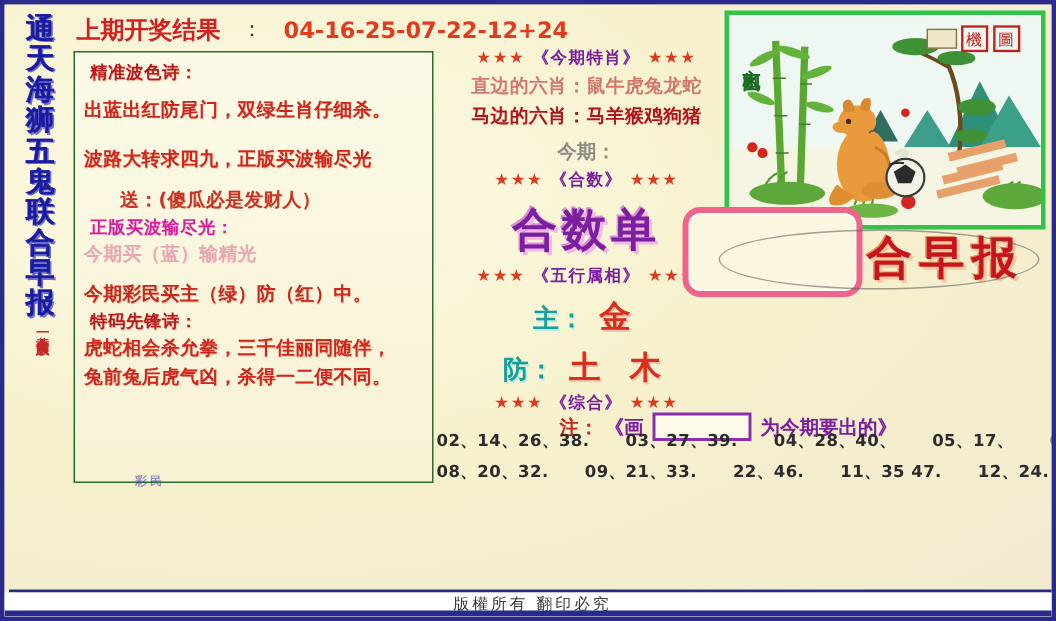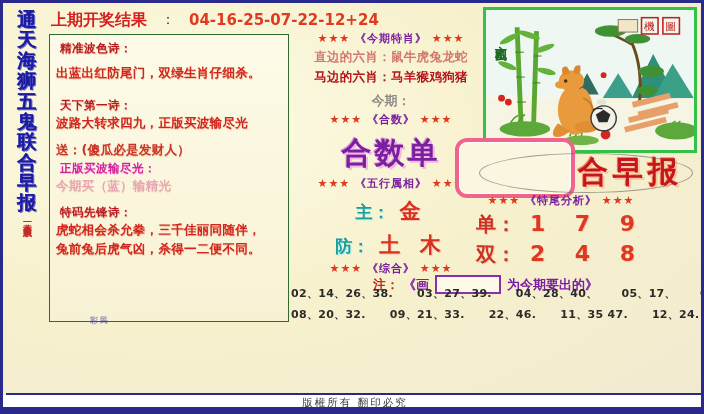--- a/index.html
+++ b/index.html
@@ -61,21 +61,21 @@
     text-shadow:0.5px 0.5px 0 #f0c0a0;
     margin:2px 0 1px 4px;letter-spacing:0.5px;
   }
   .poem-title.pink{color:#d6219a;text-shadow:0.5px 0.5px 0 #f6c7e6;}
   .poem-line{
     font-size:12.5px;font-weight:bold;color:#d0261d;
     margin:2px 0 2px 0;letter-spacing:0.3px;
     text-shadow:0.5px 0.5px 0 #f3c9a8;
   }
   .poem-line.faded{opacity:.42;color:#cf3a7a;}
-  .poem-line.soft{color:#c93427;}
+  .poem-line.soft{color:#c93427;margin-left:24px;}
   .poem-line.green-in{color:#c8281f;}
   .gap{height:12px;}
   .gap-sm{height:6px;}
   #watermark-strip{
     position:absolute;left:40px;bottom:2px;width:120px;height:11px;
     opacity:.5;
   }
   #wm-text{font-size:8px;font-weight:bold;color:#2828a8;letter-spacing:2px;}
 
   
@@ -225,27 +225,27 @@
     <span id="res-label">上期开奖结果</span>
     <span id="res-colon">：</span>
     <span id="res-nums">04-16-25-07-22-12+24</span>
   </div>
 
   <div id="artbox">
     <div class="poem-title">精准波色诗：</div>
     <div class="gap-sm"></div>
     <div class="poem-line">出蓝出红防尾门，双绿生肖仔细杀。</div>
     <div class="gap"></div>
-    <div class="poem-title">天下第一诗：</div>
     <div class="poem-line">波路大转求四九，正版买波输尽光</div>
     <div class="gap-sm"></div>
     <div class="poem-line soft">送：(傻瓜必是发财人）</div>
     <div class="poem-title pink">正版买波输尽光：</div>
     <div class="poem-line faded">今期买（蓝）输精光</div>
     <div class="gap-sm"></div>
+    <div class="poem-line green-in">今期彩民买主（绿）防（红）中。</div>
     <div class="poem-title">特码先锋诗：</div>
     <div class="poem-line">虎蛇相会杀允拳，三千佳丽同随伴，</div>
     <div class="poem-line">兔前兔后虎气凶，杀得一二便不同。</div>
     <div id="watermark-strip">
       <span id="wm-text">彩民</span>
     </div>
   </div>
 
   <div id="mid">
     <div class="starline">
@@ -385,35 +385,20 @@
     <div id="pic-label">玄机图</div>
   </div>
 
   <div id="pinkbox"></div>
 
   <div id="banner">
     <div id="banner-ellipse"></div>
     <span id="banner-text">合早报</span>
   </div>
 
-  <div id="rblock">
-    <div class="weiline">
-      <span class="st">★★★</span>
-      <span>《特尾分析》</span>
-      <span class="st">★★★</span>
-    </div>
-    <div class="dd-row">
-      <span class="dd-label">单：</span>
-      <span class="dd-val">1 7 9</span>
-    </div>
-    <div class="dd-row">
-      <span class="dd-label">双：</span>
-      <span class="dd-val">2 4 8</span>
-    </div>
-  </div>
 
   <div id="note">
     <span class="note-k">注：</span>
     <span class="note-t">《画</span>
     <span id="note-box"></span>
     <span class="note-t">为今期要出的》</span>
   </div>
 
   <div id="numrows">
     <div class="numrow">

